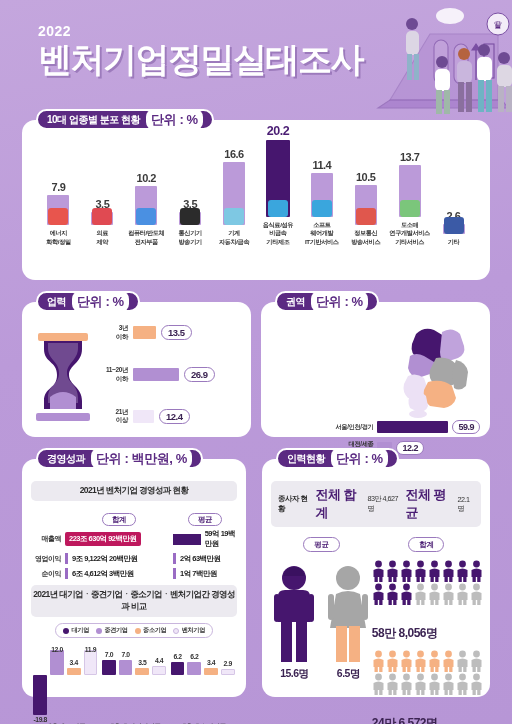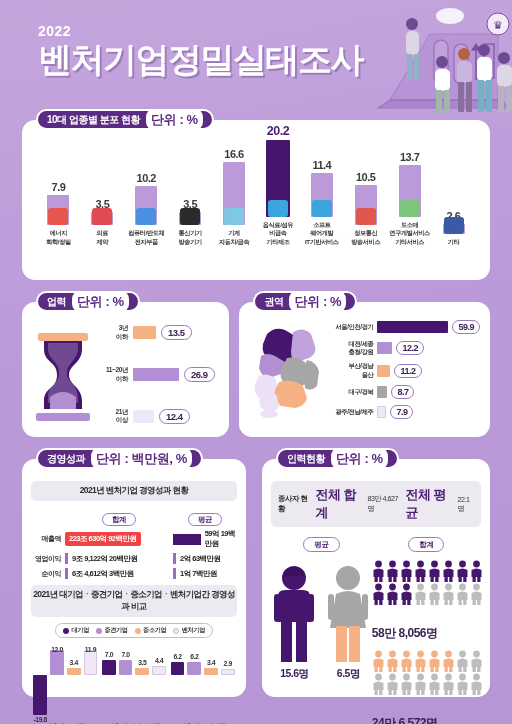--- a/index.html
+++ b/index.html
@@ -102,21 +102,21 @@
   .thc1 { width: 108px; text-align: center; }
   .thc2 { flex: 1; text-align: center; }
   .trow { display: flex; align-items: center; margin-bottom: 4px; }
   .tlab { width: 34px; font-size: 7px; font-weight: bold; color: #333;
           text-align: right; padding-right: 4px; letter-spacing: -0.5px; }
   .tcell { display: flex; align-items: center; gap: 4px; }
   .tcell.c1 { width: 108px; }
   .tcell.c2 { flex: 1; }
   .tbarmark { width: 3px; height: 11px; background: #9a6cc4; flex: none; }
   .tval { font-size: 7.5px; font-weight: bold; color: #222; letter-spacing: -0.5px; }
-  .tval.inv { background: #ef4444; color: #fff; padding: 2px 4px; border-radius: 2px; }
+  .tval.inv { background: #be185d; color: #fff; padding: 2px 4px; border-radius: 2px; }
 
   .legend { display: flex; justify-content: center; gap: 7px; margin: 6px auto 0 auto;
             border: 1px solid #c9b6dd; border-radius: 10px; padding: 2px 7px; width: fit-content; }
   .lgitem { display: flex; align-items: center; gap: 2.5px; }
   .lgdot { width: 6px; height: 6px; border-radius: 50%; }
   .lgtxt { font-size: 6.2px; font-weight: bold; color: #333; letter-spacing: -0.4px; }
 
   .groups { display: flex; justify-content: space-around; margin-top: 8px; height: 92px; }
   .group { display: flex; flex-direction: column; align-items: center; width: 31%; }
   .gplot { height: 74px; width: 100%; position: relative; }
@@ -322,21 +322,21 @@
           </div>
         </div>
     </div>
   </div>
 
   <div class="card sec2">
     <div class="pill">
       <span class="pill-title">권역</span>
       <span class="pill-unit">단위 : %</span>
     </div>
-    <div style="display:flex;height:100%;align-items:flex-start;">
+    <div style="display:flex;height:100%;align-items:flex-end;flex-direction:column;">
       <div class="mapwrap">
         <svg width="82" height="100" viewBox="0 0 82 100">
           <path d="M18 14 q8 -8 18 -4 l10 6 q6 4 4 12 l-4 10 q-4 6 -12 4 l-14 -4 q-8 -4 -6 -14 z" fill="#46166e"></path>
           <path d="M44 12 q10 -6 18 2 l4 12 q2 8 -6 12 l-12 4 q-6 -2 -6 -10 z" fill="#c0a3dc"></path>
           <path d="M12 36 q6 -4 14 0 l10 6 q2 8 -4 12 l-12 4 q-8 -2 -10 -10 z" fill="#b18fd2"></path>
           <path d="M38 38 q12 -2 20 6 l2 14 q-2 8 -10 8 l-14 -2 q-6 -6 -4 -14 z" fill="#a6a6a6"></path>
           <path d="M58 40 q10 2 12 12 l-2 14 q-6 6 -12 2 l-2 -16 z" fill="#a6a6a6"></path>
           <path d="M10 56 q8 -4 16 2 l4 12 q0 8 -8 10 l-12 -2 q-6 -6 -4 -14 z" fill="#ece1f5"></path>
           <path d="M30 62 q14 -4 24 4 l4 12 q-2 8 -12 10 l-14 -2 q-8 -6 -6 -16 z" fill="#f5b183"></path>
           <path d="M14 72 q8 -2 14 4 l2 10 q-2 6 -10 6 l-8 -4 q-4 -8 2 -16 z" fill="#ece1f5"></path>

